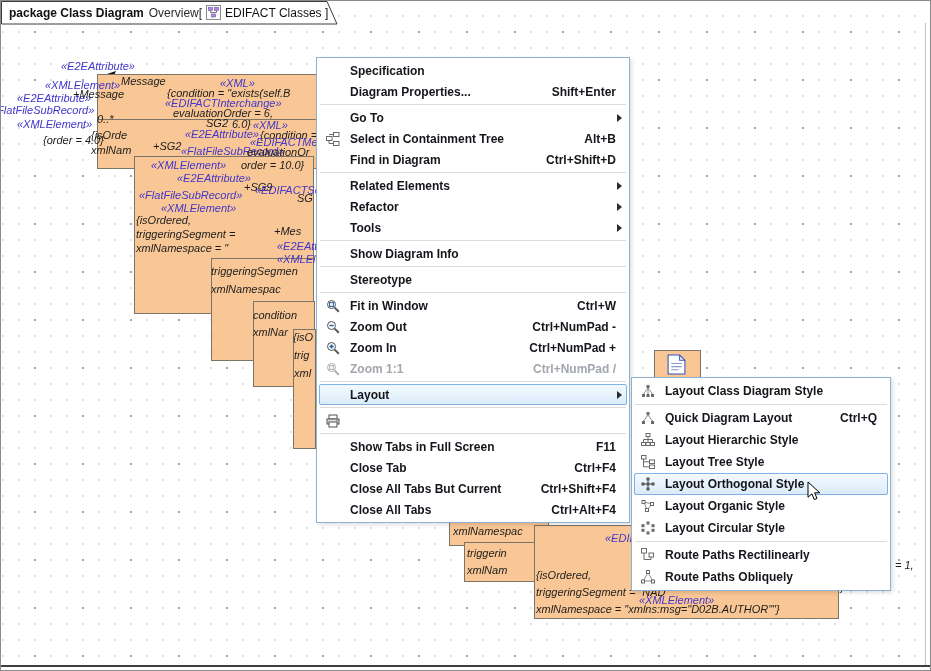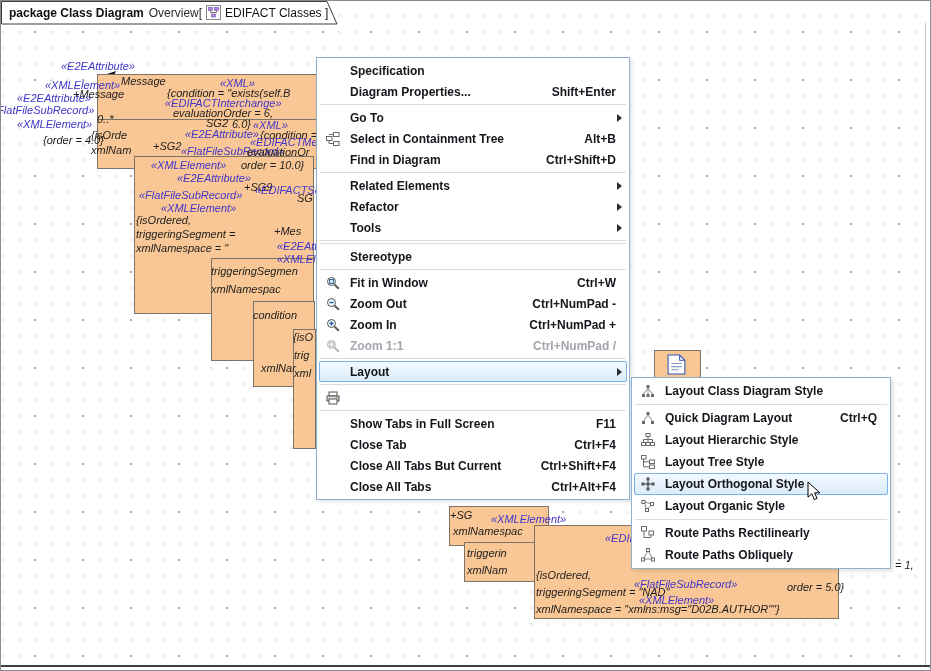--- a/index.html
+++ b/index.html
@@ -120,21 +120,21 @@
         <div class="dlabel st" style="left: 160px; top: 201px;">«XMLElement»</div>
         <div class="dlabel tx" style="left: 135px; top: 213px;">{isOrdered,</div>
         <div class="dlabel tx" style="left: 135px; top: 227px;">triggeringSegment =</div>
         <div class="dlabel tx" style="left: 273px; top: 224px;">+Mes</div>
         <div class="dlabel tx" style="left: 135px; top: 241px;">xmlNamespace = "</div>
         <div class="dlabel st" style="left: 276px; top: 239px;">«E2EAttr</div>
         <div class="dlabel st" style="left: 276px; top: 252px;">«XMLElem</div>
         <div class="dlabel tx" style="left: 210px; top: 264px;">triggeringSegmen</div>
         <div class="dlabel tx" style="left: 210px; top: 282px;">xmlNamespac</div>
         <div class="dlabel tx" style="left: 252px; top: 308px;">condition</div>
-        <div class="dlabel tx" style="left: 260px; top: 325px; margin-top: 36px;">xmlNar</div>
+        <div class="dlabel tx" style="left: 252px; top: 325px;">xmlNar</div>
         <div class="dlabel tx" style="left: 292px; top: 330px;">{isO</div>
         <div class="dlabel tx" style="left: 293px; top: 348px;">trig</div>
         <div class="dlabel tx" style="left: 293px; top: 366px;">xml</div>
         <div class="dlabel tx" style="left: 449px; top: 508px;">+SG</div>
         <div class="dlabel st" style="left: 490px; top: 512px;">«XMLElement»</div>
         <div class="dlabel tx" style="left: 452px; top: 524px;">xmlNamespac</div>
         <div class="dlabel st" style="left: 604px; top: 531px;">«EDIFACT</div>
         <div class="dlabel tx" style="left: 466px; top: 546px;">triggerin</div>
         <div class="dlabel tx" style="left: 466px; top: 563px;">xmlNam</div>
         <div class="dlabel st" style="left: 633px; top: 577px;">«FlatFileSubRecord»</div>
@@ -218,20 +218,25 @@
           <span class="mi-sc"></span>
           <span class="mi-ar"></span>
         </div>
         <div class="mi">
           <span class="mi-ic"></span>
           <span class="mi-lb">Tools</span>
           <span class="mi-sc"></span>
           <span class="mi-ar"></span>
         </div>
         <div class="msep"></div>
+        <div class="mi">
+          <span class="mi-ic"></span>
+          <span class="mi-lb">Show Diagram Info</span>
+          <span class="mi-sc"></span>
+        </div>
         <div class="msep"></div>
         <div class="mi">
           <span class="mi-ic"></span>
           <span class="mi-lb">Stereotype</span>
           <span class="mi-sc"></span>
         </div>
         <div class="msep"></div>
         <div class="mi">
           <span class="mi-ic">
             <svg viewBox="0 0 14 14">
@@ -400,20 +405,36 @@
               <g fill="#fff" stroke="#6a6a6a">
                 <rect x="1" y="1.5" width="3" height="3"></rect>
                 <rect x="9.5" y="3.5" width="3" height="3"></rect>
                 <rect x="4.5" y="9.5" width="3" height="3"></rect>
               </g>
             </svg>
           </span>
           <span class="mi-lb">Layout Organic Style</span>
           <span class="mi-sc"></span>
         </div>
+        <div class="mi">
+          <span class="mi-ic">
+            <svg viewBox="0 0 14 14">
+              <g fill="#6a6a6a">
+                <rect x="5.5" y="0.5" width="3" height="3"></rect>
+                <rect x="10.5" y="3.2" width="3" height="3"></rect>
+                <rect x="10.5" y="7.8" width="3" height="3"></rect>
+                <rect x="5.5" y="10.5" width="3" height="3"></rect>
+                <rect x="0.5" y="7.8" width="3" height="3"></rect>
+                <rect x="0.5" y="3.2" width="3" height="3"></rect>
+              </g>
+            </svg>
+          </span>
+          <span class="mi-lb">Layout Circular Style</span>
+          <span class="mi-sc"></span>
+        </div>
         <div class="msep"></div>
         <div class="mi">
           <span class="mi-ic">
             <svg viewBox="0 0 14 14">
               <path d="M3 5v6.5h7V9" stroke="#6a6a6a" fill="none"></path>
               <g fill="#fff" stroke="#6a6a6a">
                 <rect x="0.5" y="0.5" width="5" height="4.5"></rect>
                 <rect x="8" y="5" width="4.5" height="4"></rect>
               </g>
             </svg>

